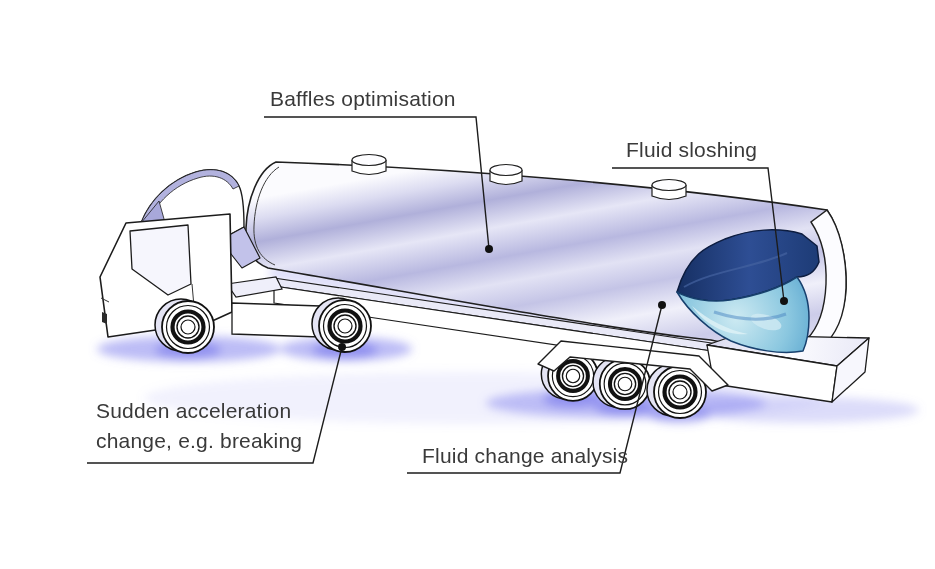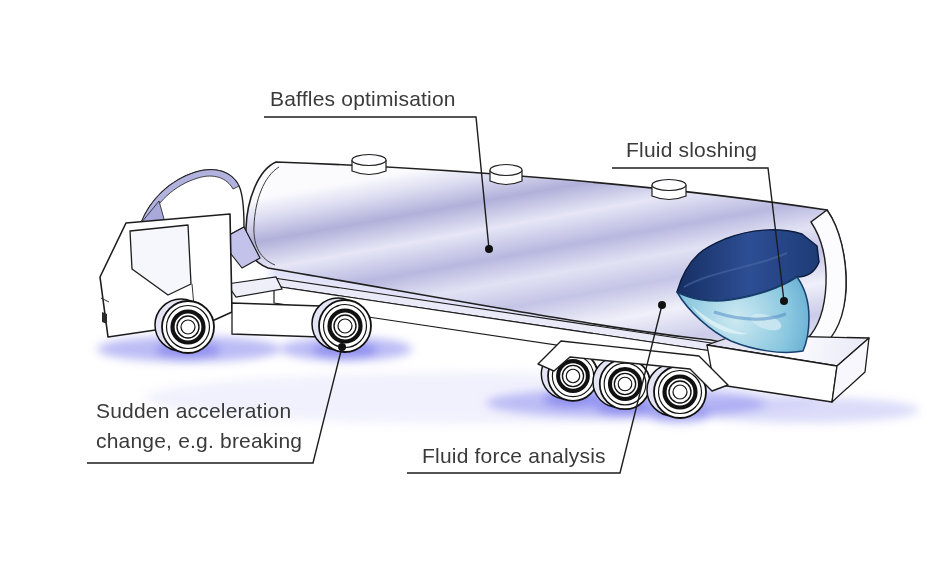--- a/index.html
+++ b/index.html
@@ -166,15 +166,15 @@
 
   <div class="label" style="left:246px;top:84px">Baffles optimisation</div>
 
   <div class="label" style="left:72px;top:396px">
     <div>Sudden acceleration</div>
     <div>change, e.g. breaking</div>
   </div>
 
   <div class="label" style="left:602px;top:135px">Fluid sloshing</div>
 
-  <div class="label" style="left:398px;top:441px">Fluid force analysis</div>
+  <div class="label" style="left:398px;top:441px">Fluid change analysis</div>
 
 </div>
 
 </body></html>

